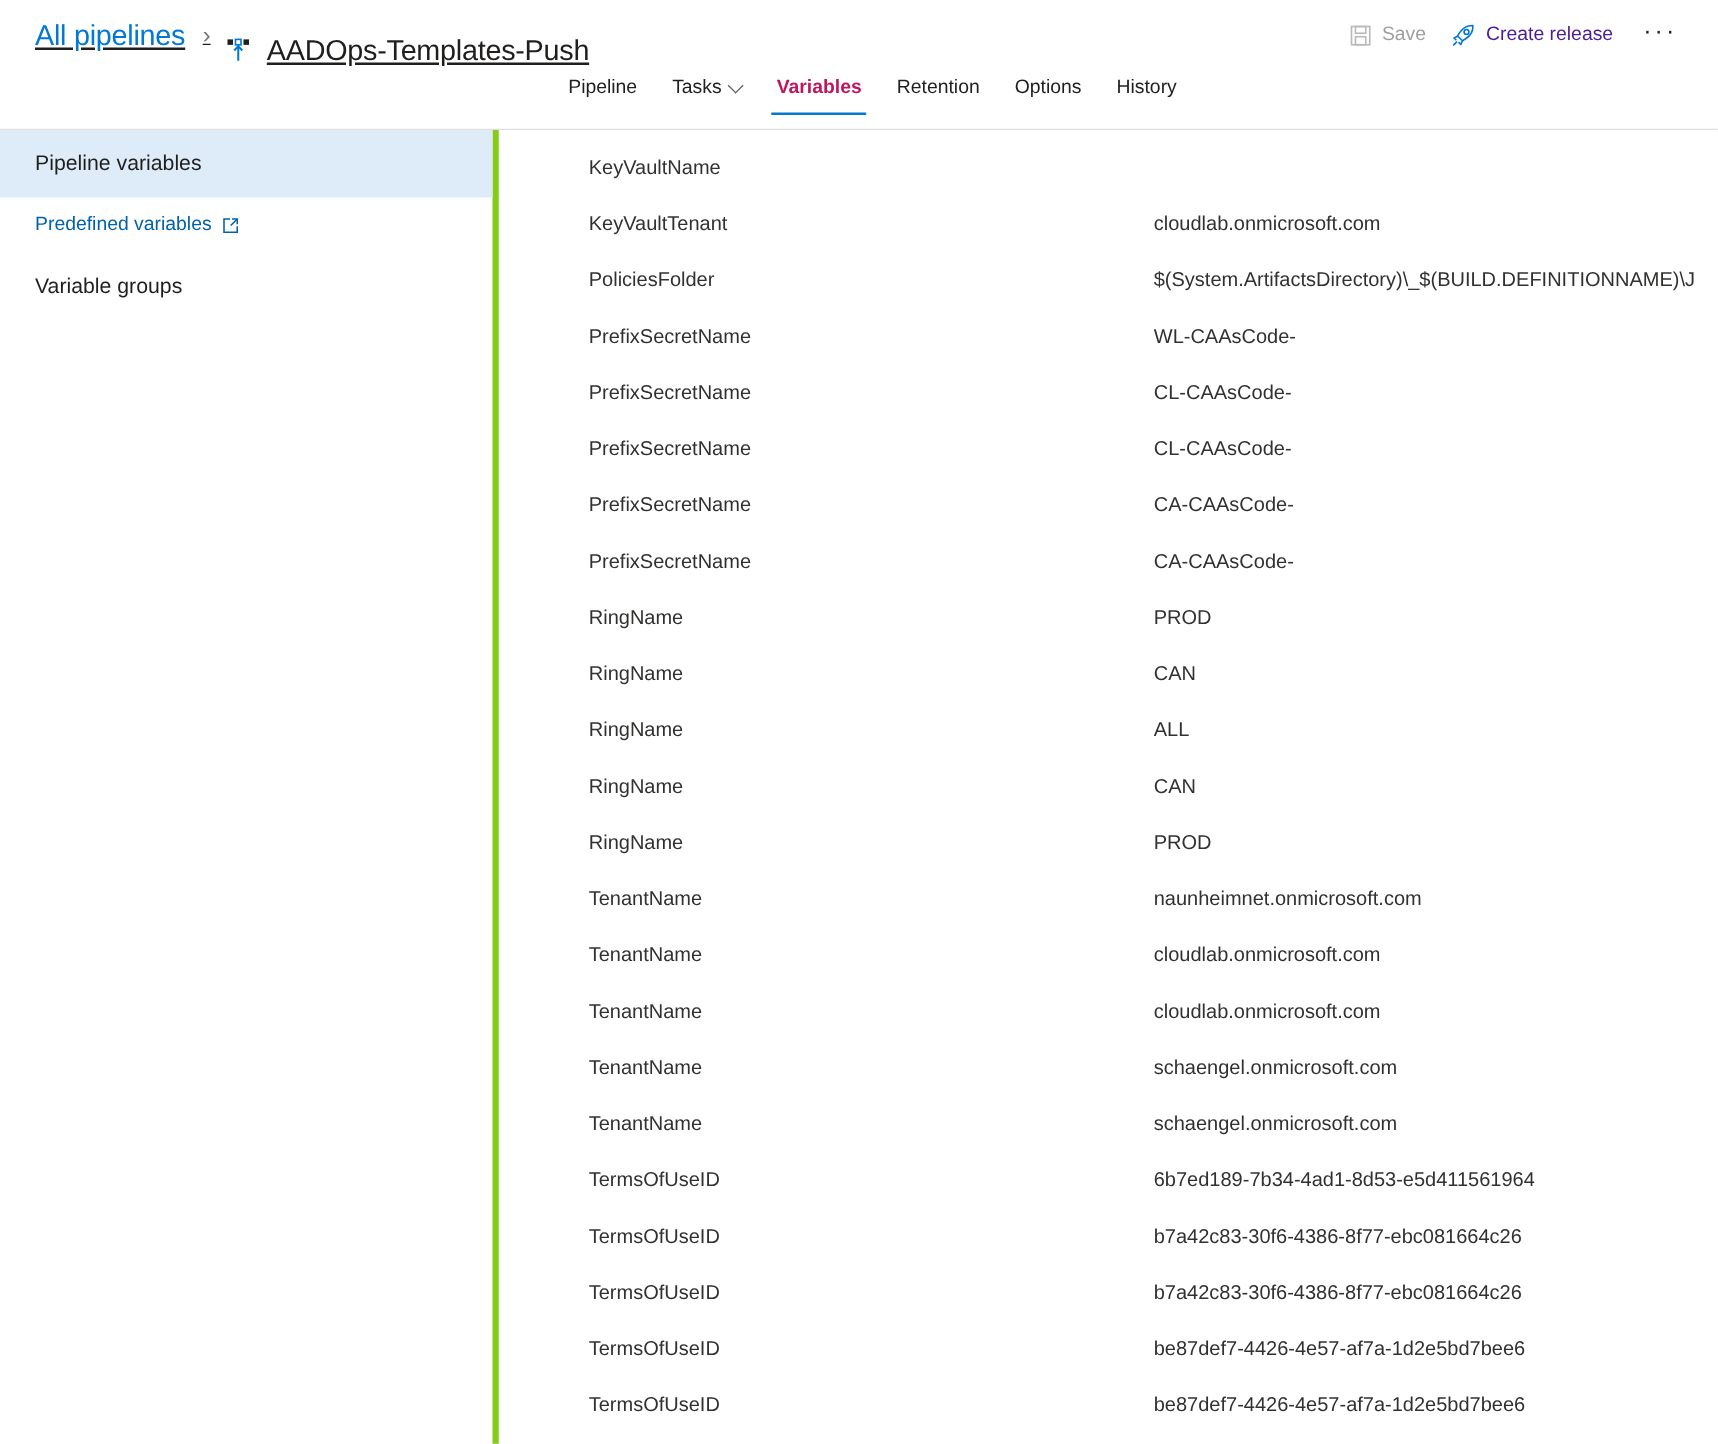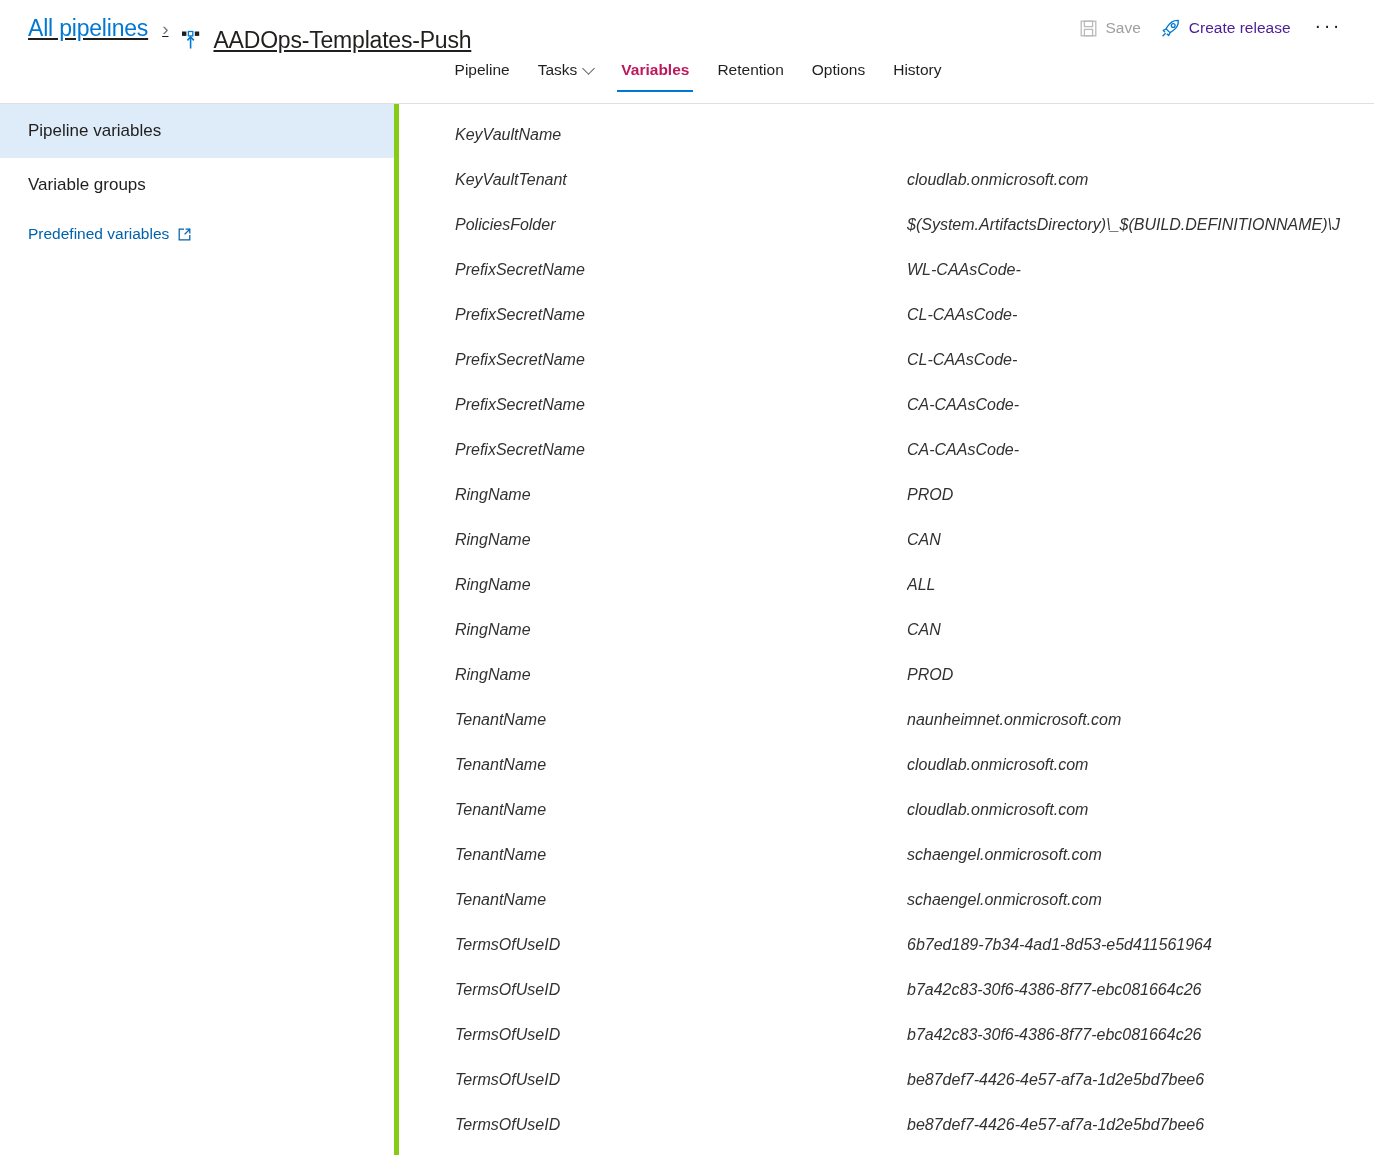--- a/index.html
+++ b/index.html
@@ -194,23 +194,22 @@
     position: relative;
     overflow: hidden;
   }
   .var-list {
     padding-top: 8px;
   }
   .var-row {
     height: 45px;
     display: flex;
     align-items: center;
-    padding-left: 56px;
+    padding-left: 72px;
     white-space: nowrap;
-    font-style: italic;
   }
   .var-name {
     width: 452px;
     flex: 0 0 452px;
     font-size: 16px;
     color: #323130;
     overflow: hidden;
   }
   .var-value {
     flex: 1 1 auto;
@@ -292,33 +291,33 @@
   </div>
 </div>
 <div class="tabs-divider"></div>
 
 <div class="body">
 
   <div class="sidebar">
     <div class="side-item selected">
       <span>Pipeline variables</span>
     </div>
-    <div class="side-item">
-      <span>Variable groups</span>
-    </div>
     <div class="side-item link">
       <span>Predefined variables</span>
       <span class="ext-icon">
         <svg class="icon-svg" width="13" height="13" viewBox="0 0 13 13">
           <path d="M6.0 1.2 H1.2 V11.8 H11.8 V7.0" fill="none" stroke="#0062ad" stroke-width="1.25"></path>
           <path d="M7.6 1.2 H11.8 V5.4" fill="none" stroke="#0062ad" stroke-width="1.25"></path>
           <path d="M11.8 1.2 L6.6 6.4" stroke="#0062ad" stroke-width="1.25" fill="none"></path>
         </svg>
       </span>
     </div>
+    <div class="side-item">
+      <span>Variable groups</span>
+    </div>
   </div>
 
   <div class="content">
     <div class="var-list" id="var-list">
         <div class="var-row">
           <div class="var-name">KeyVaultName</div>
         </div>
         <div class="var-row">
           <div class="var-name">KeyVaultTenant</div>
           <div class="var-value">cloudlab.onmicrosoft.com</div>

